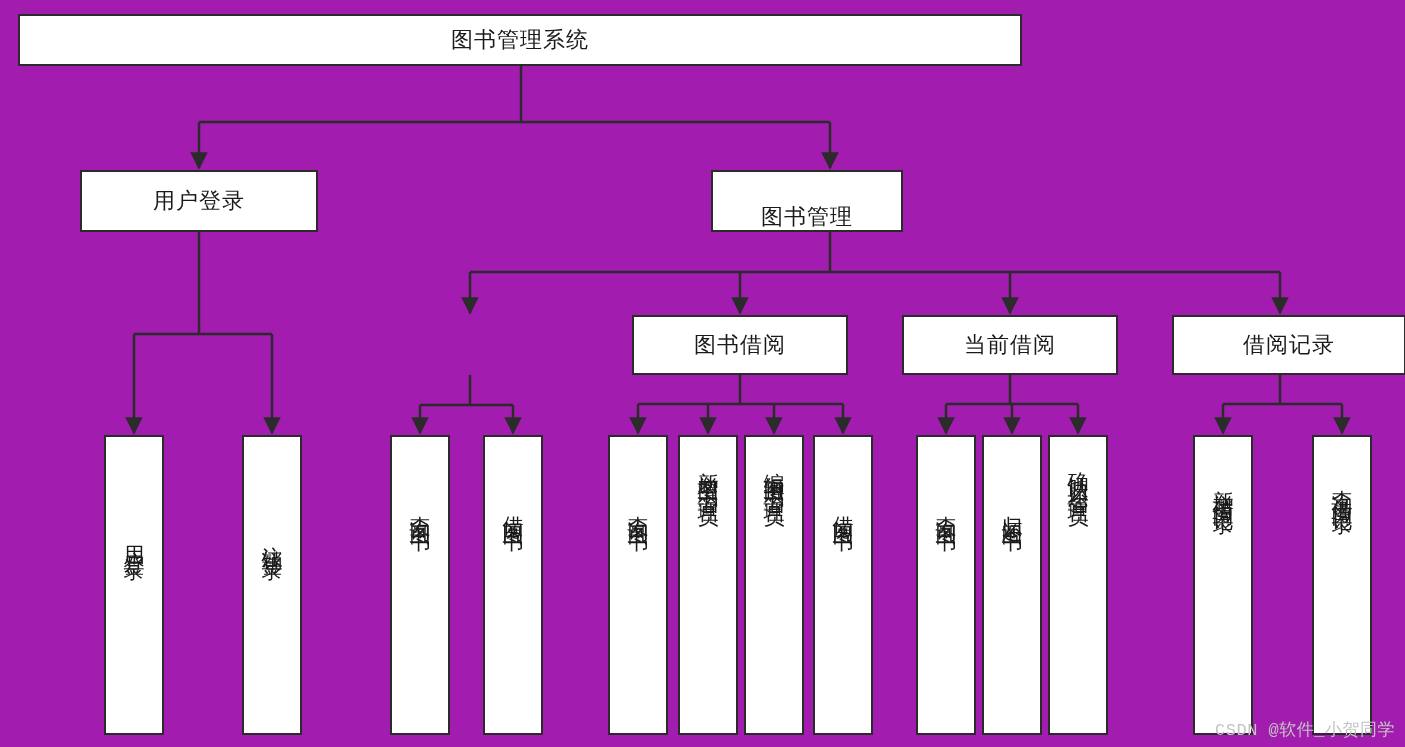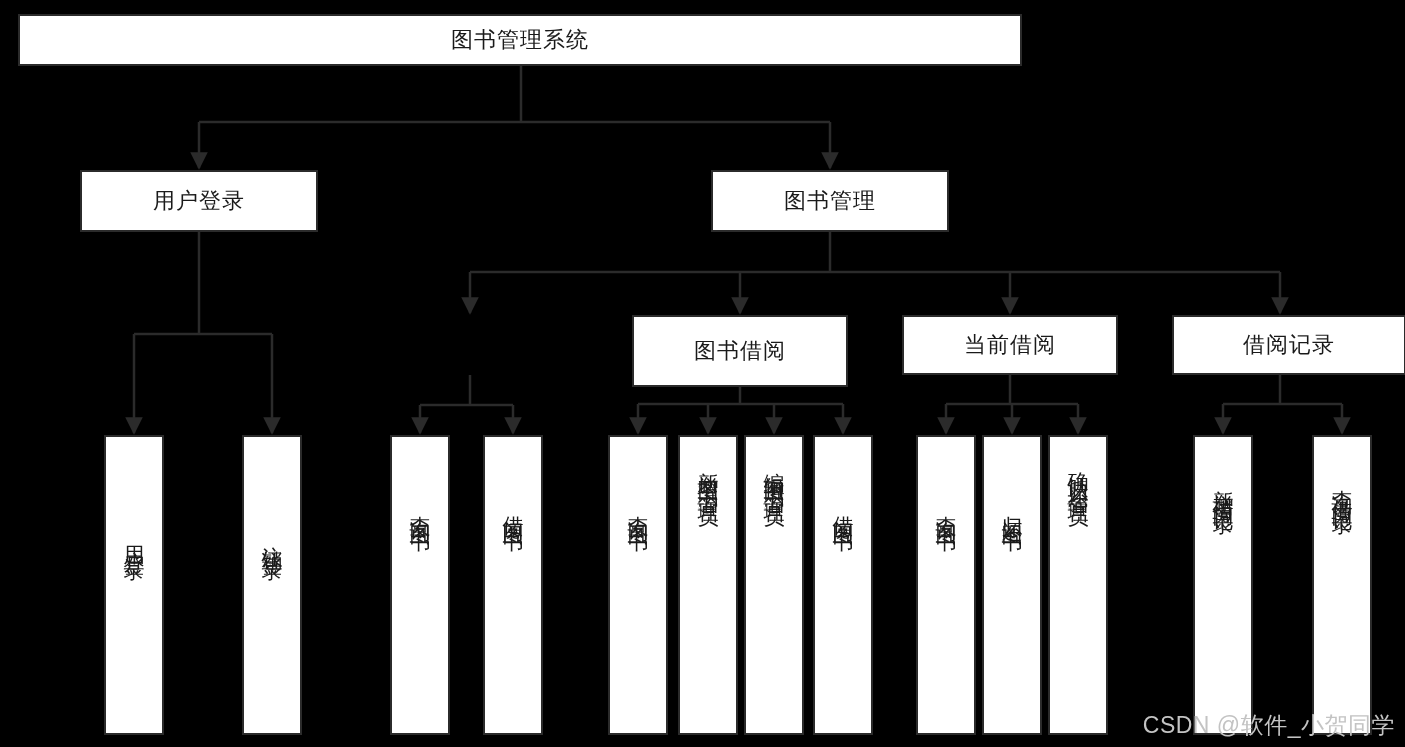--- a/index.html
+++ b/index.html
@@ -8,21 +8,21 @@
     padding: 0;
     background: #ffffff;
   }
   body {
     font-family: "Liberation Sans", "DejaVu Sans", sans-serif;
   }
   #canvas {
     position: relative;
     width: 1405px;
     height: 747px;
-    background: #000000;
+    background: #a21caf;
     overflow: hidden;
   }
   #edges {
     position: absolute;
     left: 0;
     top: 0;
     width: 1405px;
     height: 747px;
     pointer-events: none;
   }
@@ -60,24 +60,25 @@
   .node.vert.tall .vlabel {
     margin-top: 4px;
   }
   .node.vert.near .vlabel {
     margin-top: 48px;
   }
   #watermark {
     position: absolute;
     right: 10px;
     bottom: 6px;
-    font-size: 23px;
+    font-size: 17px;
     color: #c3c3c3;
     white-space: nowrap;
     letter-spacing: 0.5px;
+    font-family: Liberation Mono, monospace;
   }
 </style>
 </head>
 <body>
 
 <div id="canvas">
 
   <svg id="edges" viewBox="0 0 1405 747" xmlns="http://www.w3.org/2000/svg">
     <defs>
       <marker id="arrow" viewBox="0 0 10 10" refX="9" refY="5" markerWidth="7" markerHeight="7" orient="auto-start-reverse">
@@ -128,25 +129,25 @@
     </g>
   </svg>
 
   <div class="node horiz" style="left:18px; top:14px; width:1004px; height:52px;">
     <span>图书管理系统</span>
   </div>
 
   <div class="node horiz" style="left:80px; top:170px; width:238px; height:62px;">
     <span>用户登录</span>
   </div>
-  <div class="node horiz" style="left:711px; top:170px; width:238px; height:62px;">
+  <div class="node horiz" style="left:711px; top:170px; width:192px; height:62px;align-items:flex-end;">
     <span>图书管理</span>
   </div>
 
-  <div class="node horiz" style="left:632px; top:315px; width:216px; height:72px;">
+  <div class="node horiz" style="left:632px; top:315px; width:216px; height:60px;">
     <span>图书借阅</span>
   </div>
   <div class="node horiz" style="left:902px; top:315px; width:216px; height:60px;">
     <span>当前借阅</span>
   </div>
   <div class="node horiz" style="left:1172px; top:315px; width:234px; height:60px;">
     <span>借阅记录</span>
   </div>
 
   <div class="node vert mid" style="left:104px; top:435px; width:60px; height:300px;">

